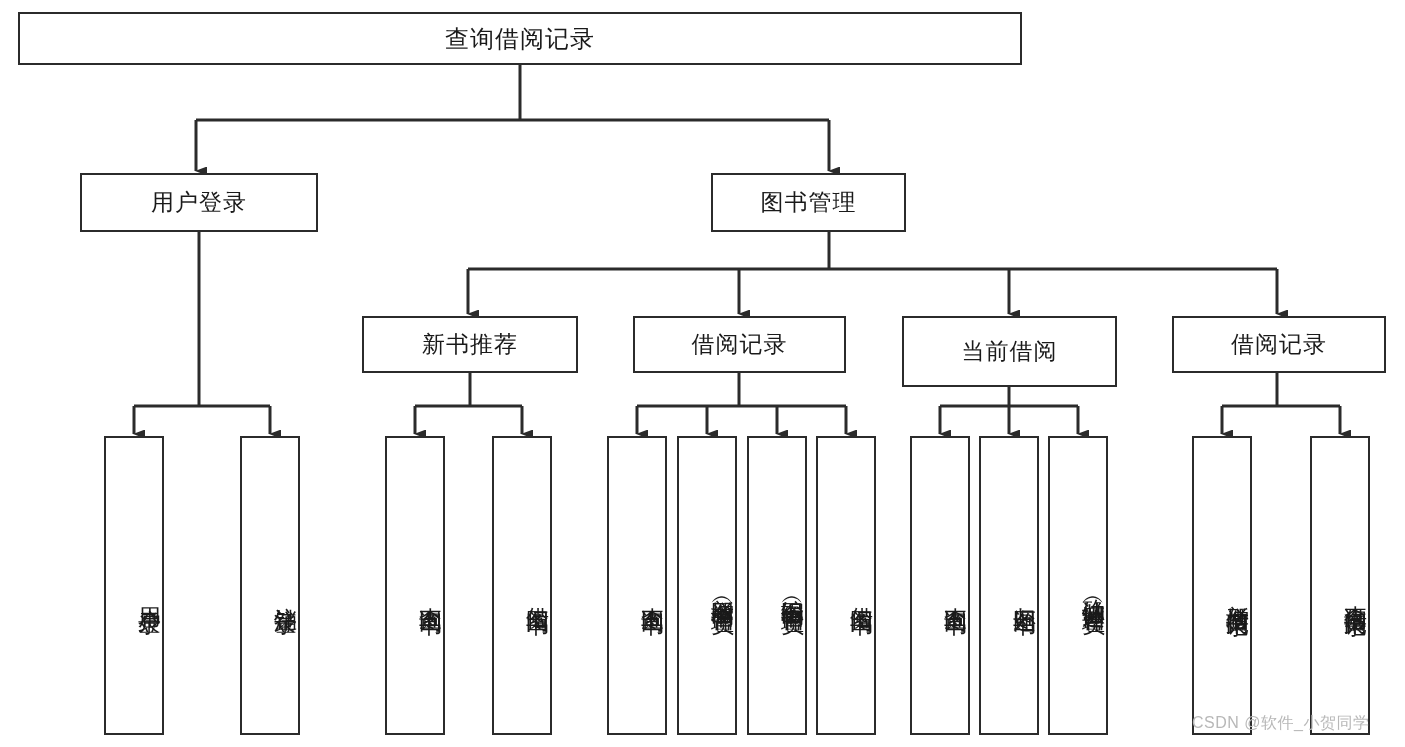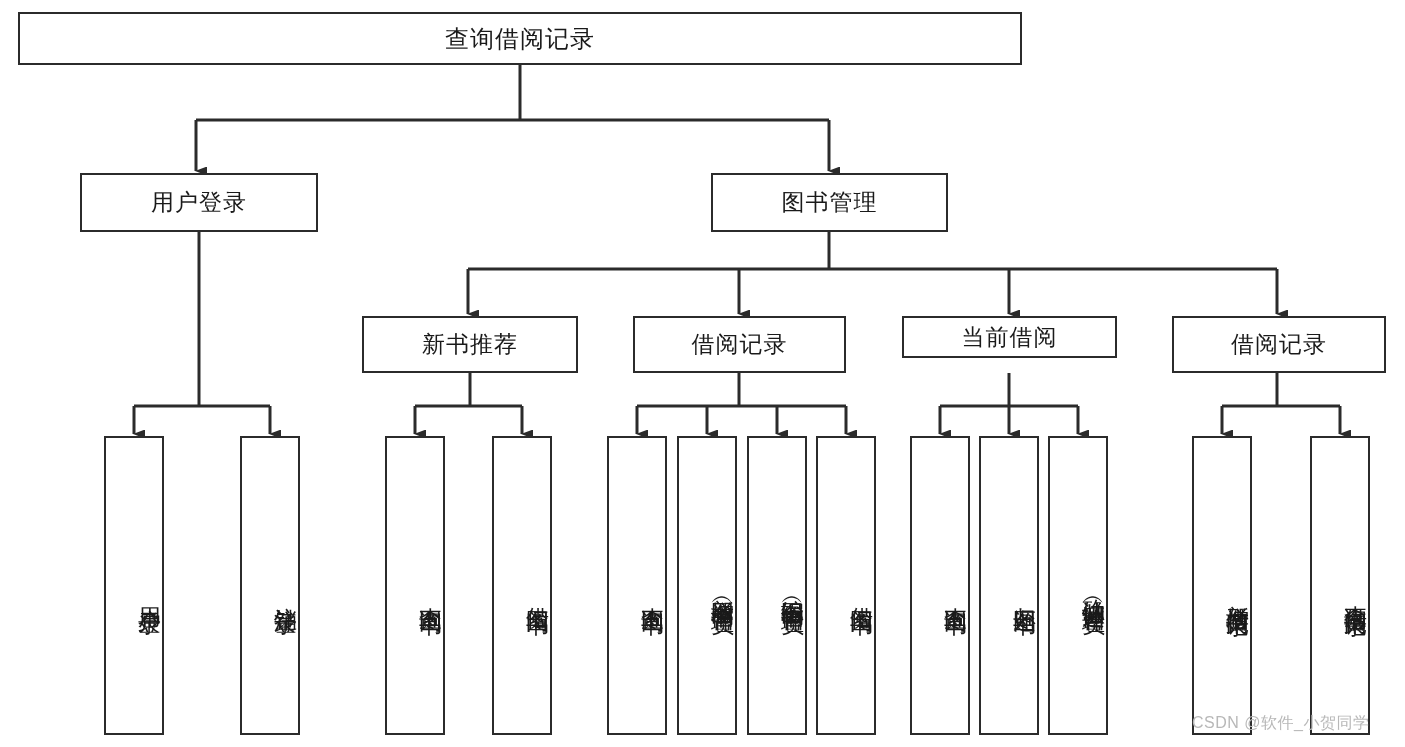--- a/index.html
+++ b/index.html
@@ -117,25 +117,25 @@
       <path d="M1277,373 L1277,406"></path>
       <path d="M1222,406 L1340,406"></path>
       <path d="M1222,406 L1222,434" marker-end="url(#arw)"></path>
       <path d="M1340,406 L1340,434" marker-end="url(#arw)"></path>
     </g>
   </svg>
 
   <div class="node horiz root" style="left:18px; top:12px; width:1004px; height:53px;">查询借阅记录</div>
 
   <div class="node horiz" style="left:80px; top:173px; width:238px; height:59px;">用户登录</div>
-  <div class="node horiz" style="left:711px; top:173px; width:237px; height:59px;">图书管理</div>
+  <div class="node horiz" style="left:711px; top:173px; width:195px; height:59px;">图书管理</div>
 
   <div class="node horiz" style="left:362px; top:316px; width:216px; height:57px;">新书推荐</div>
   <div class="node horiz" style="left:633px; top:316px; width:213px; height:57px;">借阅记录</div>
-  <div class="node horiz" style="left:902px; top:316px; width:215px; height:42px;">当前借阅</div>
+  <div class="node horiz" style="left:902px; top:316px; width:215px; height:71px;">当前借阅</div>
   <div class="node horiz" style="left:1172px; top:316px; width:214px; height:57px;">借阅记录</div>
 
   <div class="node vert" style="left:104px; top:436px; width:60px; height:299px;">用户登录</div>
   <div class="node vert" style="left:240px; top:436px; width:60px; height:299px;">注销登录</div>
 
   <div class="node vert" style="left:385px; top:436px; width:60px; height:299px;">查询图书</div>
   <div class="node vert" style="left:492px; top:436px; width:60px; height:299px;">借阅图书</div>
 
   <div class="node vert" style="left:607px; top:436px; width:60px; height:299px;">查询图书</div>
   <div class="node vert tall" style="left:677px; top:436px; width:60px; height:299px;">新增图书（管理员）</div>

